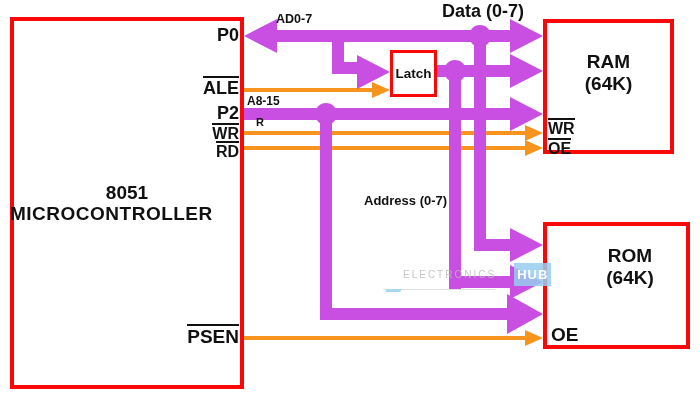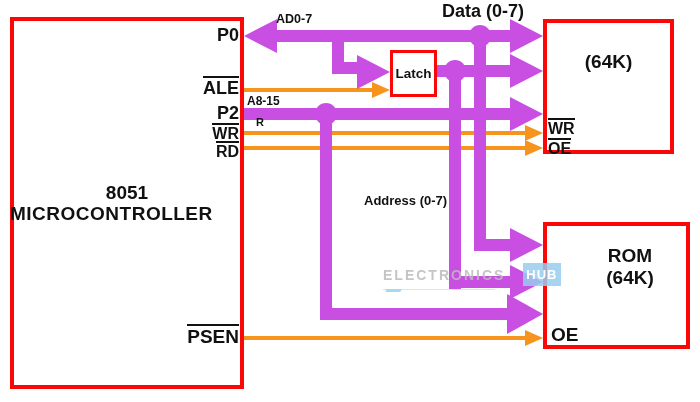--- a/index.html
+++ b/index.html
@@ -29,21 +29,21 @@
   .oline{position:absolute;height:4px;background:var(--orange);z-index:2;}
   .oah{position:absolute;width:0;height:0;border-top:8px solid transparent;
        border-bottom:8px solid transparent;border-left:18px solid var(--orange);z-index:2;}
   
   .lbl{position:absolute;z-index:3;white-space:nowrap;line-height:1.05;}
   .ovl{display:inline-block;border-top:2.5px solid var(--ink);padding-top:1px;}
   .port{width:100px;text-align:right;}
   .ctr{text-align:center;}
   
   .wm{position:absolute;left:383px;top:263px;z-index:4;white-space:nowrap;display:flex;align-items:center;}
-  .wm-brand{font-size:14px;letter-spacing:2px;color:rgba(187,187,187,0.85);font-weight:bold;}
+  .wm-brand{font-size:10px;letter-spacing:2px;color:rgba(187,187,187,0.85);font-weight:normal;margin-left:20px;}
   .wm-badge{margin-left:18px;background:rgba(150,205,238,0.85);color:#ffffff;font-size:13px;
             padding:4px 3px;border-radius:0;letter-spacing:1px;}
   .wm-line{position:absolute;left:383px;top:289px;width:112px;height:1px;background:#e2e2e2;z-index:4;}
   .wm-tick{position:absolute;left:386px;top:289px;width:15px;height:3px;background:#a5d8f2;
            transform:skewX(-25deg);z-index:4;}
 </style>
 </head>
 <body>
 
 <div id="canvas">
@@ -112,20 +112,21 @@
   <div class="lbl port" style="left:139px;top:324px;font-size:19px;">
     <span class="ovl">PSEN</span>
   </div>
   <div class="lbl port" style="left:139px;top:141px;font-size:16px;">
     <span class="ovl">RD</span>
   </div>
   <div class="lbl ctr" style="left:10px;top:183px;width:234px;font-size:19px;">8051</div>
   <div class="lbl ctr" style="left:10px;top:204px;width:190px;font-size:19px;letter-spacing:0.5px;">MICROCONTROLLER</div>
 
   <div class="lbl ctr" style="left:543px;top:51px;width:131px;font-size:19px;line-height:1.15;">
+    <div>RAM</div>
     <div>(64K)</div>
   </div>
   <div class="lbl" style="left:548px;top:118px;font-size:16px;">
     <span class="ovl">WR</span>
   </div>
   <div class="lbl" style="left:548px;top:138px;font-size:16px;">
     <span class="ovl">OE</span>
   </div>
 
   <div class="lbl ctr" style="left:574px;top:245px;width:112px;font-size:19px;line-height:1.15;">

